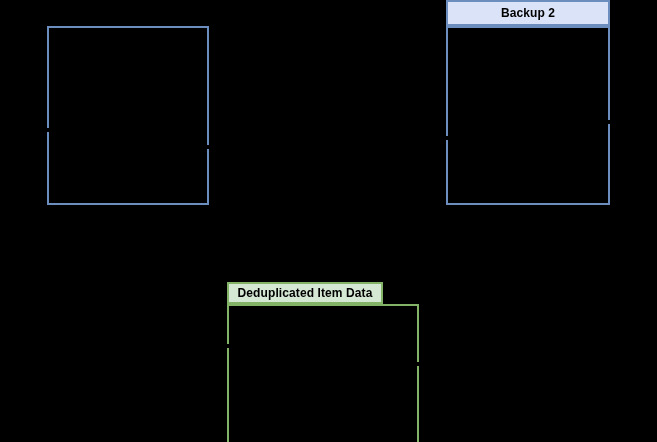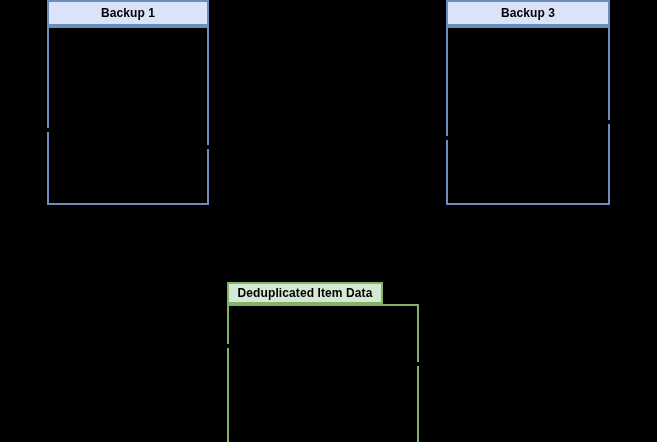--- a/index.html
+++ b/index.html
@@ -146,28 +146,27 @@
   }
   #dedup-box .notch-left  { left: 0px;   top: 62px; }
   #dedup-box .notch-right { left: 189px; top: 80px; }
 </style>
 </head>
 <body>
 
 <div class="canvas">
 
   <div class="box theme-blue" id="backup-1">
-    <div class="box-header">Backup 1</div>
     <div class="box-body"></div>
     <div class="notch notch-left"></div>
     <div class="notch notch-right"></div>
   </div>
 
   <div class="box theme-blue" id="backup-2">
-    <div class="box-header">Backup 3</div>
+    <div class="box-header">Backup 2</div>
     <div class="box-body"></div>
     <div class="notch notch-left"></div>
     <div class="notch notch-right"></div>
   </div>
 
   <div class="box theme-green" id="dedup-box">
     <div class="box-header">Deduplicated Item Data</div>
     <div class="box-body"></div>
     <div class="notch notch-left"></div>
     <div class="notch notch-right"></div>

